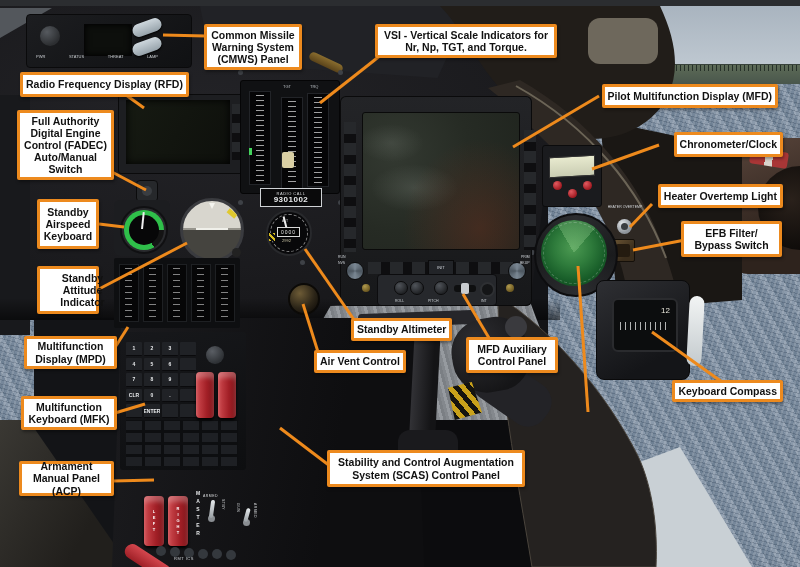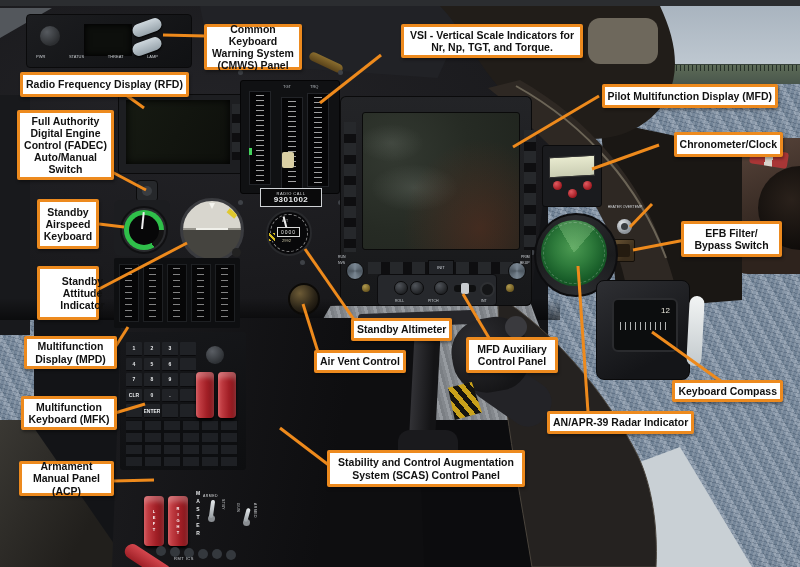--- a/index.html
+++ b/index.html
@@ -264,24 +264,24 @@
   .leaders line{stroke:#EE8A1C;stroke-width:3;}
 
   
   .callout{position:absolute;z-index:50;background:#fff;border:3px solid #ED8A1E;border-radius:2px;
       color:#111;font-weight:bold;font-size:10.5px;line-height:1.15;text-align:center;
       display:flex;align-items:center;justify-content:center;padding:2px 3px;box-sizing:border-box;
       box-shadow:1px 2px 3px rgba(0,0,0,.35);}
   .nowrap{white-space:nowrap;}
   .co-cmws{left:204px;top:24px;width:98px;height:46px;}
   .co-rfd{left:20px;top:72px;height:25px;}
-  .co-vsi{left:375px;top:24px;width:182px;height:34px;margin-left:26px;}
+  .co-vsi{left:375px;top:24px;width:182px;height:34px;}
   .co-fadec{left:17px;top:110px;width:97px;height:70px;}
   .co-airspeed{left:37px;top:199px;width:62px;height:50px;}
-  .co-attitude{left:37px;top:266px;width:62px;height:54px;padding-left:32px;}
+  .co-attitude{left:37px;top:266px;width:62px;height:48px;padding-left:32px;}
   .co-mpd{left:24px;top:336px;width:93px;height:33px;}
   .co-mfk{left:21px;top:396px;width:96px;height:34px;}
   .co-acp{left:19px;top:461px;width:95px;height:35px;}
   .co-mfd{right:22px;top:84px;height:24px;}
   .co-chrono{right:17px;top:132px;height:25px;}
   .co-heater{right:17px;top:184px;height:24px;}
   .co-efb{right:18px;top:221px;width:101px;height:36px;}
   .co-compass{right:17px;top:380px;height:22px;}
   .co-apr39{left:547px;top:411px;height:23px;}
   .co-mfdaux{left:466px;top:337px;width:92px;height:36px;}
@@ -504,32 +504,32 @@
     <line x1="630" y1="227" x2="652" y2="204"></line>
     <line x1="633" y1="250" x2="685" y2="240"></line>
     <line x1="652" y1="332" x2="722" y2="382"></line>
     <line x1="578" y1="266" x2="588" y2="412"></line>
     <line x1="463" y1="294" x2="489" y2="338"></line>
     <line x1="305" y1="249" x2="355" y2="321"></line>
     <line x1="303" y1="304" x2="318" y2="352"></line>
     <line x1="280" y1="428" x2="330" y2="466"></line>
   </svg>
 
-  <div class="callout co-cmws">Common Keyboard Warning System (CMWS) Panel</div>
+  <div class="callout co-cmws">Common Missile Warning System (CMWS) Panel</div>
   <div class="callout co-rfd nowrap">Radio Frequency Display (RFD)</div>
   <div class="callout co-vsi">VSI - Vertical Scale Indicators for Nr, Np, TGT, and Torque.</div>
   <div class="callout co-fadec">Full Authority Digital Engine Control (FADEC) Auto/Manual Switch</div>
   <div class="callout co-airspeed">Standby Airspeed Keyboard</div>
   <div class="callout co-attitude">Standby Attitude Indicator</div>
   <div class="callout co-mpd">Multifunction Display (MPD)</div>
   <div class="callout co-mfk">Multifunction Keyboard (MFK)</div>
   <div class="callout co-acp">Armament Manual Panel (ACP)</div>
   <div class="callout co-mfd nowrap">Pilot Multifunction Display (MFD)</div>
   <div class="callout co-chrono nowrap">Chronometer/Clock</div>
+  <div class="callout co-heater nowrap">Heater Overtemp Light</div>
   <div class="callout co-efb">EFB Filter/ Bypass Switch</div>
   <div class="callout co-compass nowrap">Keyboard Compass</div>
-  <div class="callout co-apr39 nowrap">AN/APR-39 Radar Indicator</div>
   <div class="callout co-altimeter nowrap">Standby Altimeter</div>
   <div class="callout co-mfdaux">MFD Auxiliary Control Panel</div>
   <div class="callout co-airvent nowrap">Air Vent Control</div>
   <div class="callout co-scas">Stability and Control Augmentation System (SCAS) Control Panel</div>
 
 </div>
 
 </body></html>

